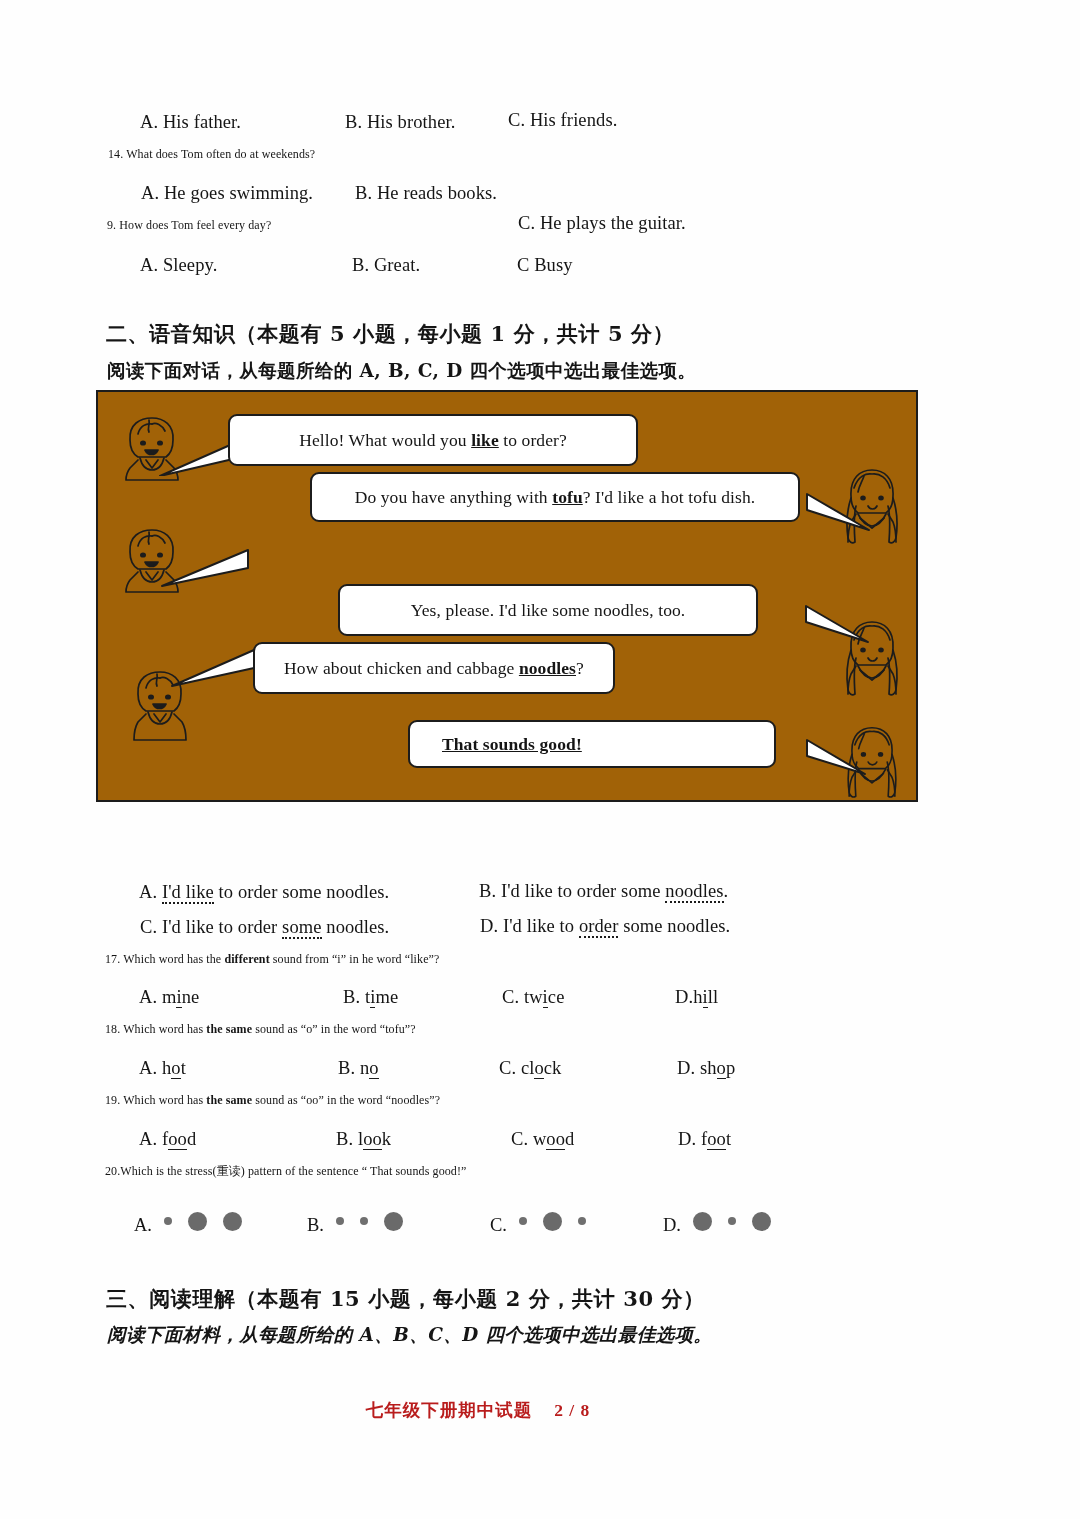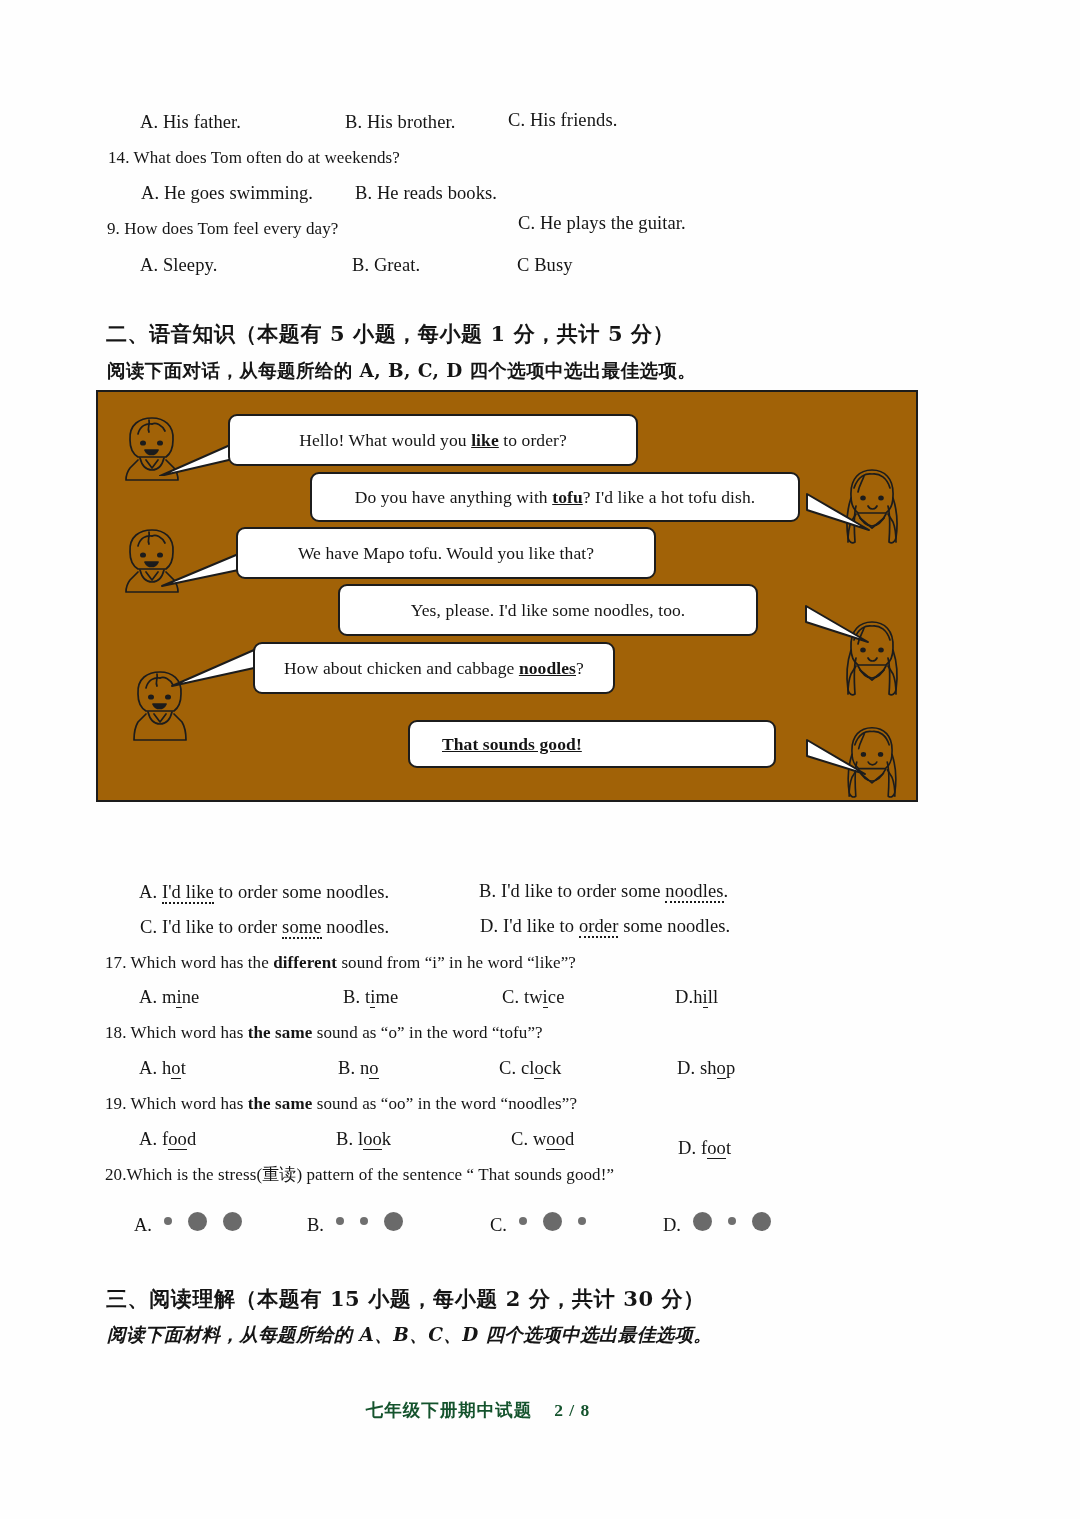--- a/index.html
+++ b/index.html
@@ -17,21 +17,21 @@
   }
   .page {
     position: absolute;
     inset: 0;
     background: #fefefe;
   }
 
   
   .qline {
     position: absolute;
-    font-size: 17px;
+    font-size: 12px;
     line-height: 1.15;
     white-space: nowrap;
     letter-spacing: 0.1px;
   }
   .opt {
     position: absolute;
     font-size: 18.5px;
     line-height: 1.15;
     white-space: nowrap;
     letter-spacing: 0.1px;
@@ -120,21 +120,21 @@
   #page-footer {
     position: absolute;
     left: 0;
     top: 1398px;
     width: 956px;
     text-align: center;
     font-family: "DejaVu Serif", "Liberation Serif", serif;
     font-weight: bold;
     font-size: 17.5px;
     letter-spacing: 1px;
-    color: #14532d;
+    color: #b91c1c;
   }
   #page-footer .pg { margin-left: 22px; font-family: "Liberation Serif", serif; }
 </style>
 </head>
 <body>
 
 <div class="page">
 
   <div class="opt" style="left:140px; top:112px;">
     <span>A. His father.</span>
@@ -301,23 +301,20 @@
         <span>Hello! What would you </span><b class="u">like</b><span> to order?</span>
       </span>
     </div>
 
     <div class="bubble" style="left:212px; top:80px; width:490px; height:50px;">
       <span>
         <span>Do you have anything with </span><b class="u">tofu</b><span>? I'd like a hot tofu dish.</span>
       </span>
     </div>
 
-    <div class="bubble" style="left:138px; top:135px; width:420px; height:52px;">
-      <span>We have Mapo tofu. Would you like that?</span>
-    </div>
 
     <div class="bubble" style="left:240px; top:192px; width:420px; height:52px;">
       <span>Yes, please. I'd like some noodles, too.</span>
     </div>
 
     <div class="bubble" style="left:310px; top:328px; width:368px; height:48px; justify-content:flex-start; padding-left:32px;">
       <b class="u">That sounds good!</b>
     </div>
 
     <div class="bubble" style="left:155px; top:250px; width:362px; height:52px;">
@@ -378,21 +375,21 @@
   </div>
   <div class="opt" style="left:139px; top:1129px;">
     <span>A. f</span><span class="solidu">oo</span><span>d</span>
   </div>
   <div class="opt" style="left:336px; top:1129px;">
     <span>B. l</span><span class="solidu">oo</span><span>k</span>
   </div>
   <div class="opt" style="left:511px; top:1129px;">
     <span>C. w</span><span class="solidu">oo</span><span>d</span>
   </div>
-  <div class="opt" style="left:678px; top:1129px;margin-top:9px;">
+  <div class="opt" style="left:678px; top:1129px;">
     <span>D. f</span><span class="solidu">oo</span><span>t</span>
   </div>
 
   <div class="qline" style="left:105px; top:1165px;">
     <span>20.Which is the stress(</span><span style="font-family:'DejaVu Serif',serif;">重读</span><span>) pattern of the sentence “ That sounds good!”</span>
   </div>
 
   <div class="stress-group" style="left:134px; top:1205px;">
     <span class="stress-label">A.</span>
     <span class="dots">

